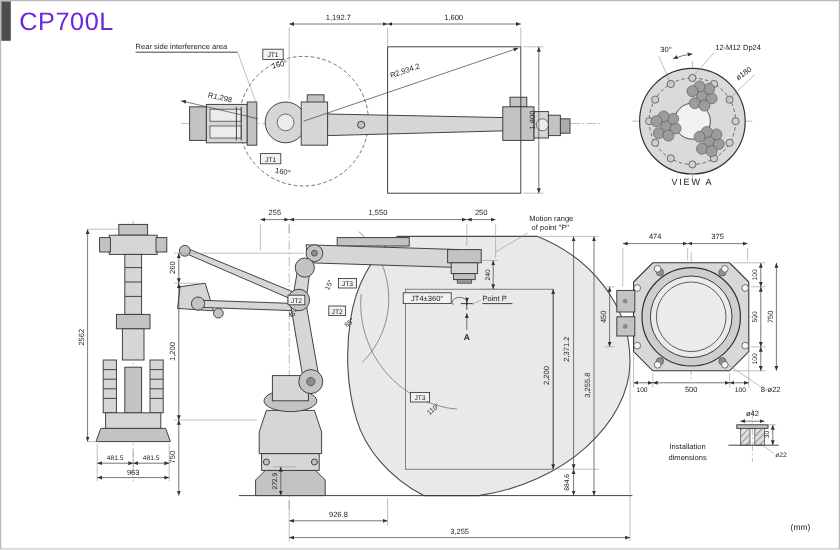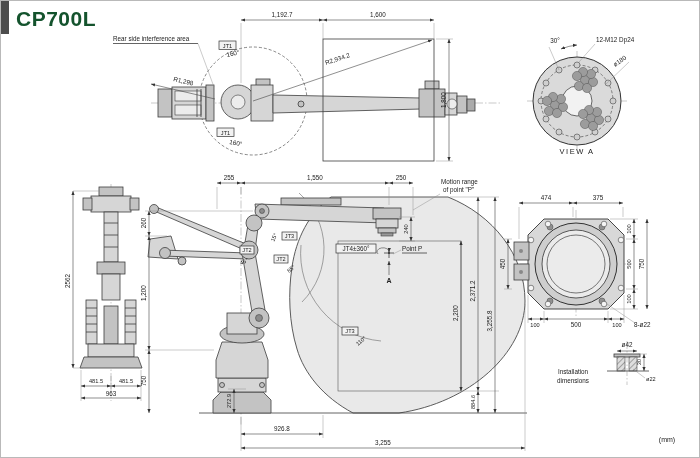--- a/index.html
+++ b/index.html
@@ -1,19 +1,19 @@
 <!DOCTYPE html>
 <html><head>
 <meta charset="utf-8">
 <style>
   html,body{margin:0;padding:0;background:#f2f2f2;}
   #page{position:relative;width:698px;height:456px;background:#ffffff;border:1px solid #b9b9b9;overflow:hidden;
         font-family:"Liberation Sans",sans-serif;}
   #corner-tab{position:absolute;left:0;top:0;width:8px;height:33px;background:#4d4d4d;}
-  #page-title{position:absolute;left:15px;top:6px;font-size:21px;font-weight:bold;color:#14532d;letter-spacing:0.5px;}
+  #page-title{position:absolute;left:15px;top:6px;font-size:21px;font-weight:normal;color:#6d28d9;letter-spacing:0.5px;}
   svg text{font-family:"Liberation Sans",sans-serif;fill:#222;}
   .t6{font-size:6.3px}.t55{font-size:5.6px}.t7{font-size:7px}.t75{font-size:7.5px}
   .mid{text-anchor:middle}
   .ln{stroke:#3c3c3c;stroke-width:0.8;fill:none}
   .fa{fill:#d6d6d6;stroke:#3c3c3c;stroke-width:0.8}
   .fb{fill:#c3c3c3;stroke:#3c3c3c;stroke-width:0.8}
   .fc{fill:#ececec;stroke:#3c3c3c;stroke-width:0.6}
   .dim2{stroke:#444;stroke-width:0.6;fill:none;marker-start:url(#ma);marker-end:url(#ma)}
   .dim1{stroke:#444;stroke-width:0.6;fill:none;marker-end:url(#ma)}
   .ext{stroke:#8a8a8a;stroke-width:0.45;fill:none}

